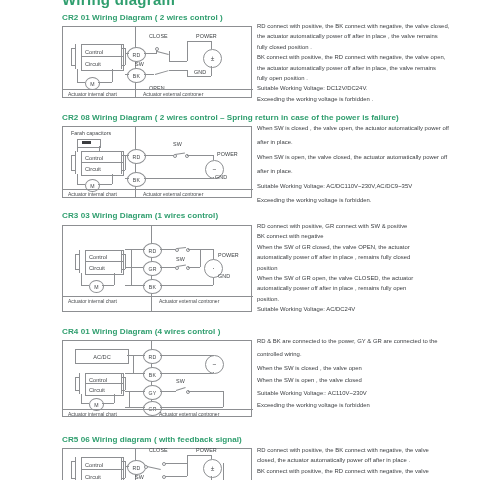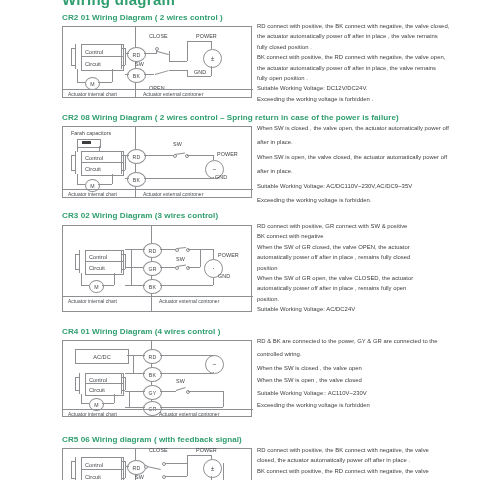--- a/index.html
+++ b/index.html
@@ -248,21 +248,21 @@
       <p style="height:4px;"></p>
       <p>after in place.</p>
       <p style="height:4px;"></p>
       <p>Suitable Working Voltage: AC/DC110V~230V,AC/DC9~35V</p>
       <p style="height:4px;"></p>
       <p>Exceeding the working voltage is forbidden.</p>
     </div>
   </div>
 
   <div class="section" style="top:211px;">
-    <div class="sec-head">CR3 02 Wiring Diagram (3 wires control)</div>
+    <div class="sec-head">CR3 03 Wiring Diagram (1 wires control)</div>
 
     <div class="diagram" style="top:14px;width:190px;height:87px;">
       <div class="dg-inner">
         <div class="divider" style="left:88px;"></div>
 
         <div class="box lbl-left" style="left:22px;top:24px;width:34px;height:12px;">Control</div>
         <div class="box lbl-left" style="left:22px;top:35px;width:34px;height:12px;">Circuit</div>
         <div class="w wv" style="left:16px;top:24px;height:23px;"></div>
         <div class="w wv" style="left:12px;top:28px;height:15px;"></div>
         <div class="w wh" style="left:12px;top:28px;width:4px;"></div>

